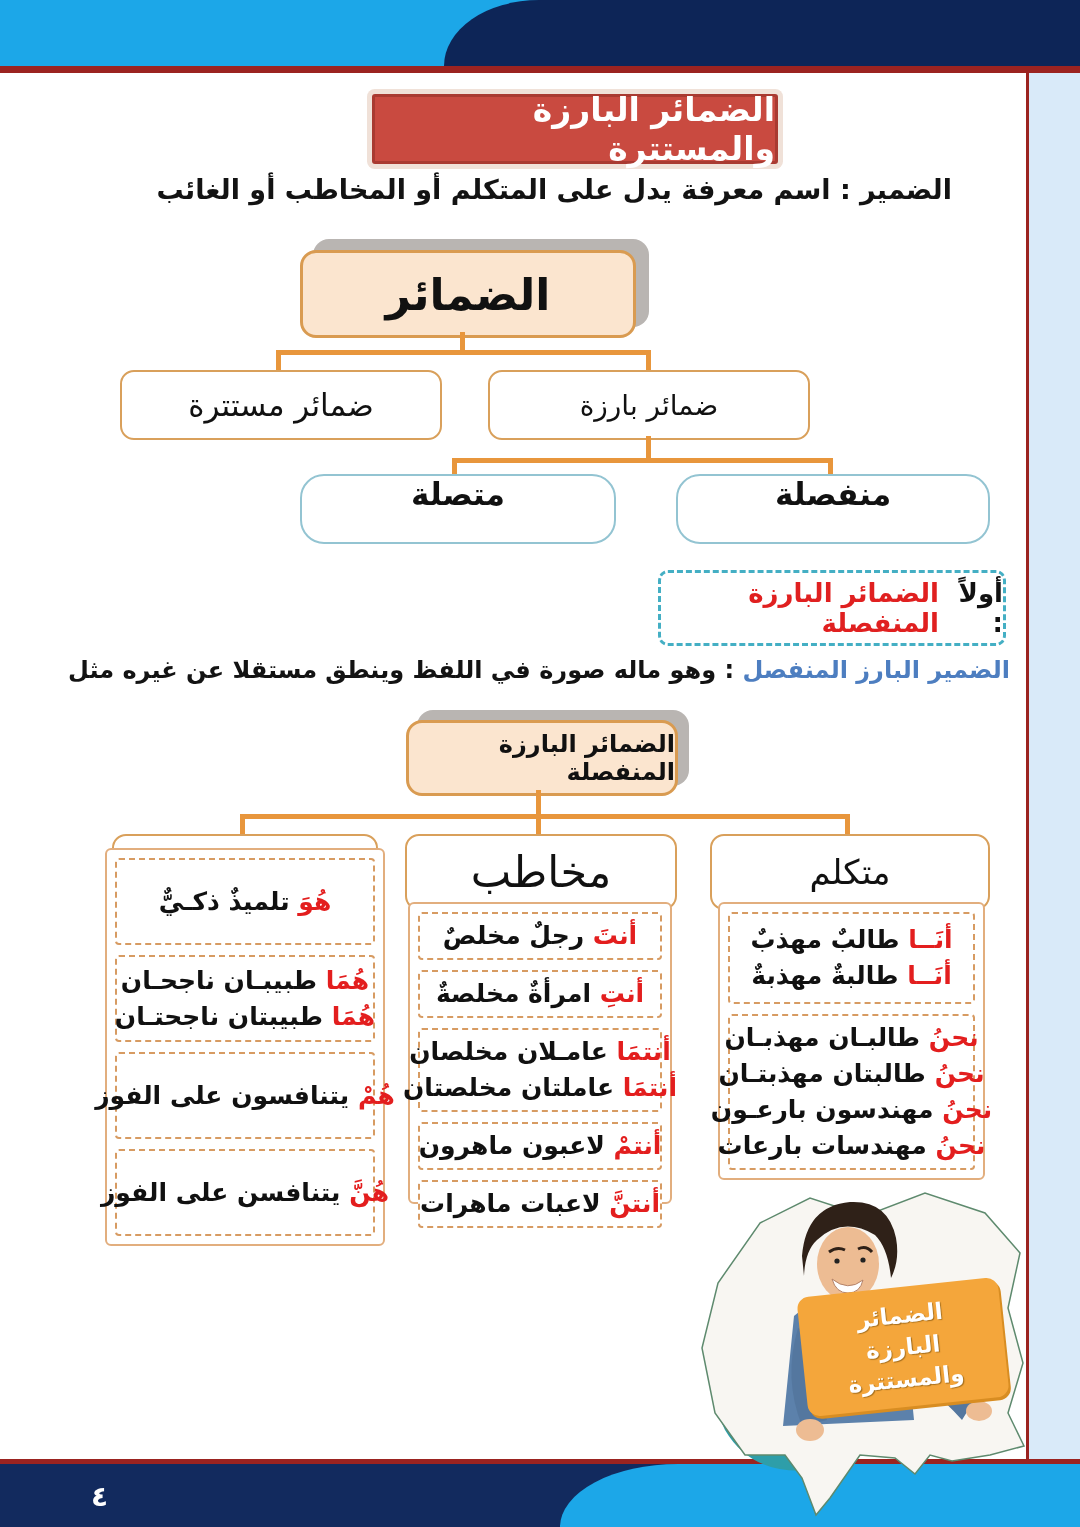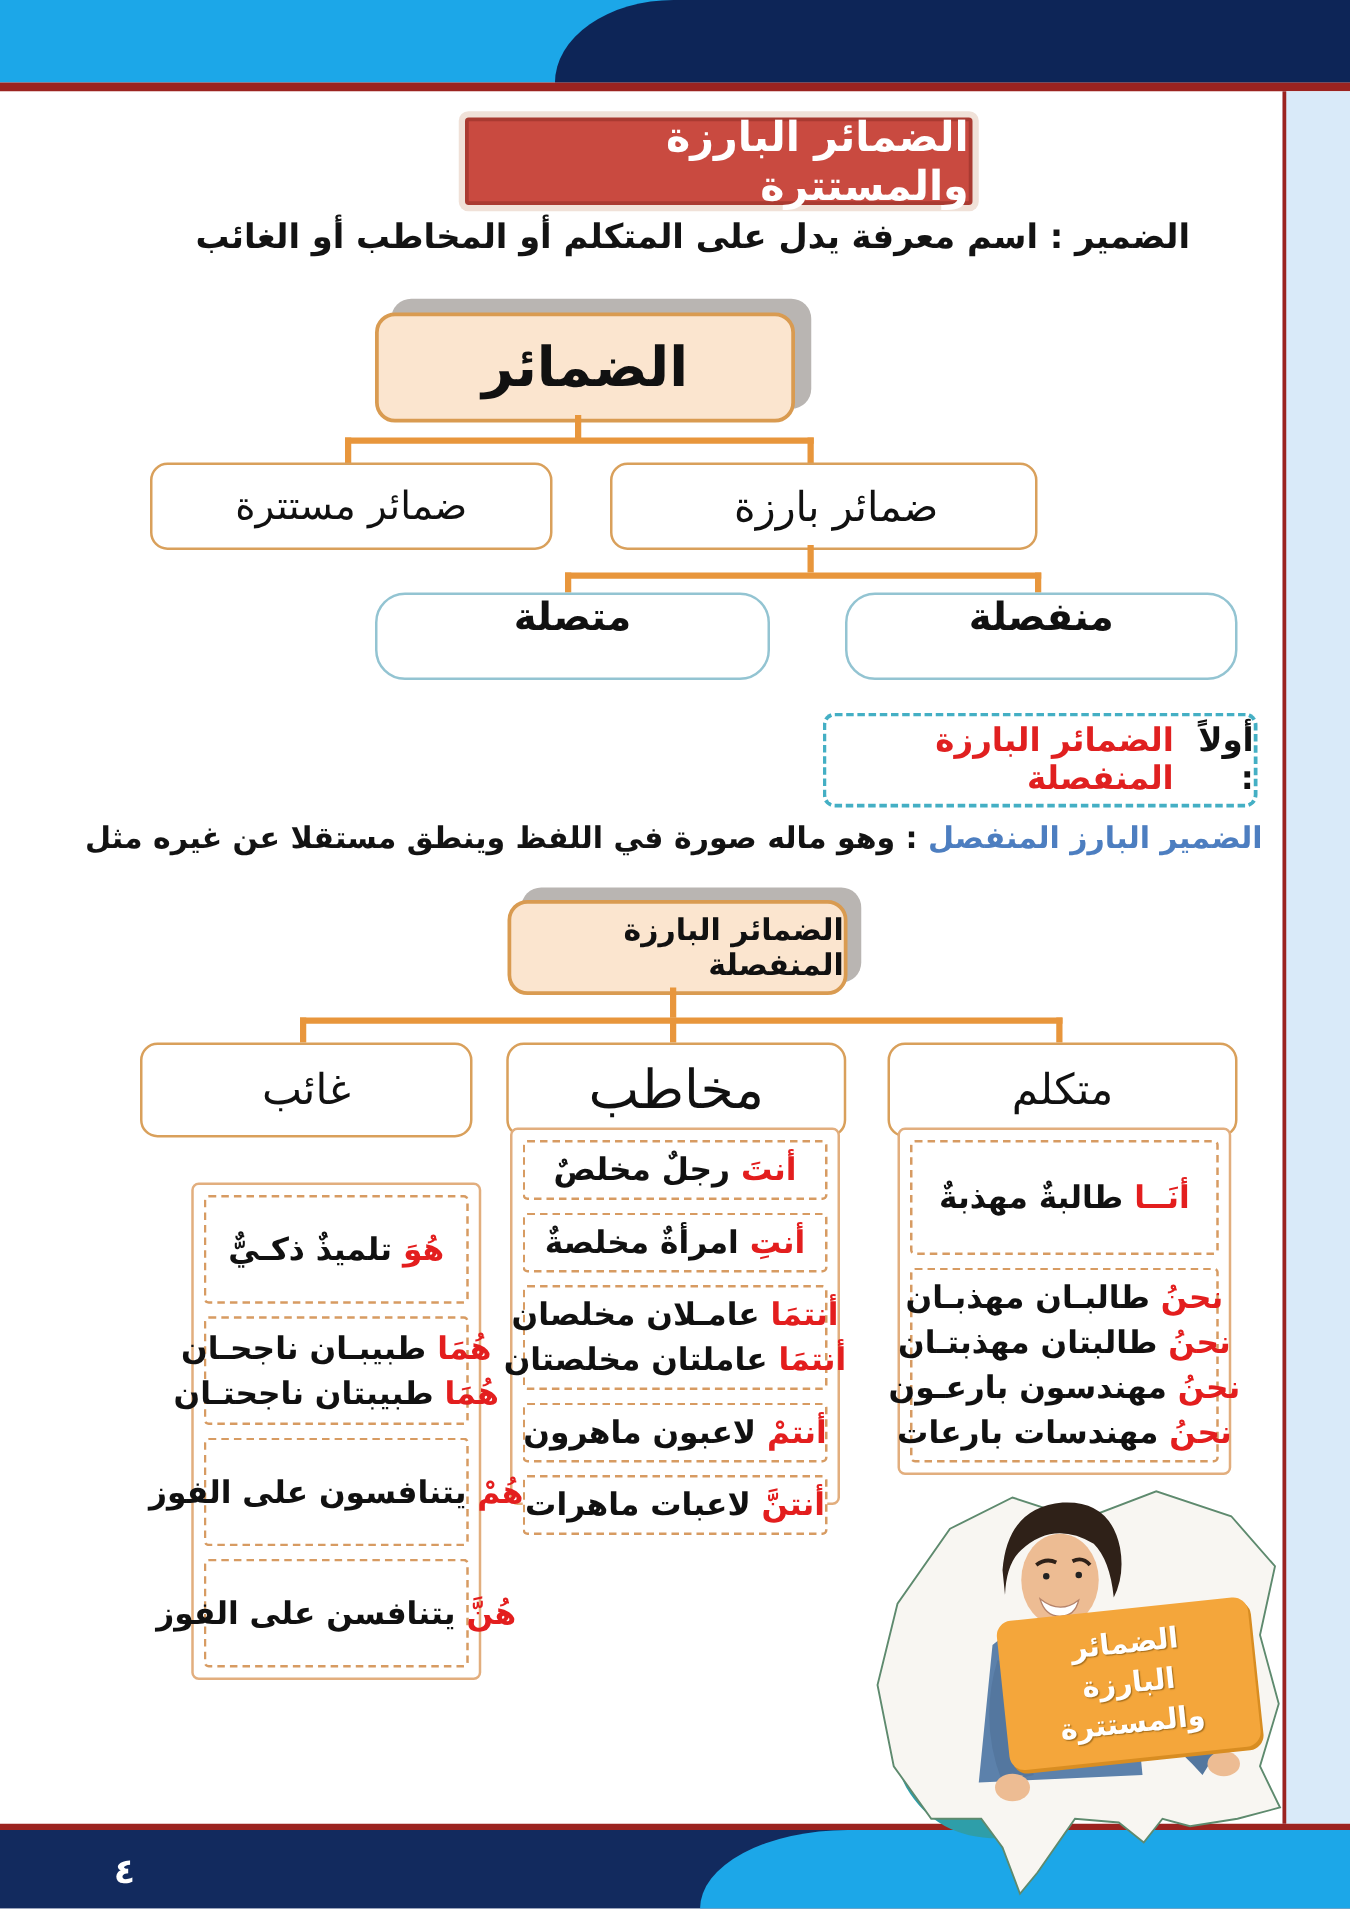--- a/index.html
+++ b/index.html
@@ -34,21 +34,21 @@
         display:flex;align-items:flex-start;justify-content:center;font-weight:bold;color:#111;}
   .conn{position:absolute;background:#e8963c;}
   
   .section-box{position:absolute;left:658px;top:570px;width:342px;height:70px;background:#fff;
                border:3px dashed #44afc4;border-radius:10px;display:flex;align-items:center;justify-content:center;
                font-size:26px;font-weight:bold;color:#111;}
   .section-box .red{color:#e02020;margin-right:8px;}
   
   .col{position:absolute;border:2px solid #e2ae7e;border-radius:6px;background:#fff;
        display:flex;flex-direction:column;gap:10px;padding:8px;box-sizing:border-box;}
-  .col-ghaib{right:695px;top:946px;width:232px;height:398px;margin-left:30px;}
+  .col-ghaib{right:695px;top:848px;width:280px;height:398px;margin-left:30px;}
   .col-mukhatab{right:408px;top:902px;width:264px;height:302px;}
   .col-mutakallim{right:95px;top:902px;width:267px;height:278px;}
   .card{border:2.5px dashed #d79b62;border-radius:4px;background:#fff;flex:1;
         display:flex;flex-direction:column;align-items:center;justify-content:center;padding:4px 6px;box-sizing:border-box;}
   .cline{font-size:25px;line-height:36px;font-weight:bold;color:#111;white-space:nowrap;}
   .cline .pron{color:#e31e1e;}
   
   .photo{position:absolute;left:690px;top:1178px;width:345px;height:345px;z-index:5;}
   .sign{position:absolute;left:802px;top:1287px;width:202px;height:120px;background:#f4a63b;
         border-radius:12px;transform:rotate(-6deg);z-index:6;box-shadow:2px 3px 0 #d88d22;
@@ -73,21 +73,21 @@
     <span>الضمير : اسم معرفة يدل على المتكلم أو المخاطب أو الغائب</span>
   </div>
 
   <div class="peachbox" style="left:300px;top:250px;width:330px;height:82px;font-size:44px;">
     <span>الضمائر</span>
   </div>
   <div class="conn" style="left:460px;top:332px;width:5px;height:20px;"></div>
   <div class="conn" style="left:276px;top:350px;width:375px;height:5px;"></div>
   <div class="conn" style="left:276px;top:350px;width:5px;height:22px;"></div>
   <div class="conn" style="left:646px;top:350px;width:5px;height:22px;"></div>
-  <div class="wbox" style="left:488px;top:370px;width:318px;height:66px;font-size:33px;padding-left:20px;">
+  <div class="wbox" style="left:488px;top:370px;width:318px;height:66px;font-size:28px;">
     <span>ضمائر بارزة</span>
   </div>
   <div class="wbox" style="left:120px;top:370px;width:318px;height:66px;font-size:31px;">
     <span>ضمائر مستترة</span>
   </div>
   <div class="conn" style="left:646px;top:436px;width:5px;height:22px;"></div>
   <div class="conn" style="left:452px;top:458px;width:381px;height:5px;"></div>
   <div class="conn" style="left:452px;top:458px;width:5px;height:16px;"></div>
   <div class="conn" style="left:828px;top:458px;width:5px;height:16px;"></div>
   <div class="tbox" style="left:676px;top:474px;width:310px;height:66px;font-size:31px;">
@@ -119,20 +119,21 @@
   </div>
   <div class="wbox" style="left:405px;top:834px;width:268px;height:72px;font-size:43px;">
     <span>مخاطب</span>
   </div>
   <div class="wbox" style="left:112px;top:834px;width:262px;height:72px;font-size:34px;">
     <span>غائب</span>
   </div>
 
   <div class="col col-mutakallim">
       <div class="card">
+        <div class="cline"><span class="pron">أنَــا</span><span> طالبٌ مهذبٌ</span></div>
         <div class="cline"><span class="pron">أنَــا</span><span> طالبةٌ مهذبةٌ</span></div>
       </div>
       <div class="card">
         <div class="cline"><span class="pron">نحنُ</span><span> طالبـان مهذبـان</span></div>
         <div class="cline"><span class="pron">نحنُ</span><span> طالبتان مهذبتـان</span></div>
         <div class="cline"><span class="pron">نحنُ</span><span> مهندسون بارعـون</span></div>
         <div class="cline"><span class="pron">نحنُ</span><span> مهندسات بارعات</span></div>
       </div>
     </div>
   <div class="col col-mukhatab">

